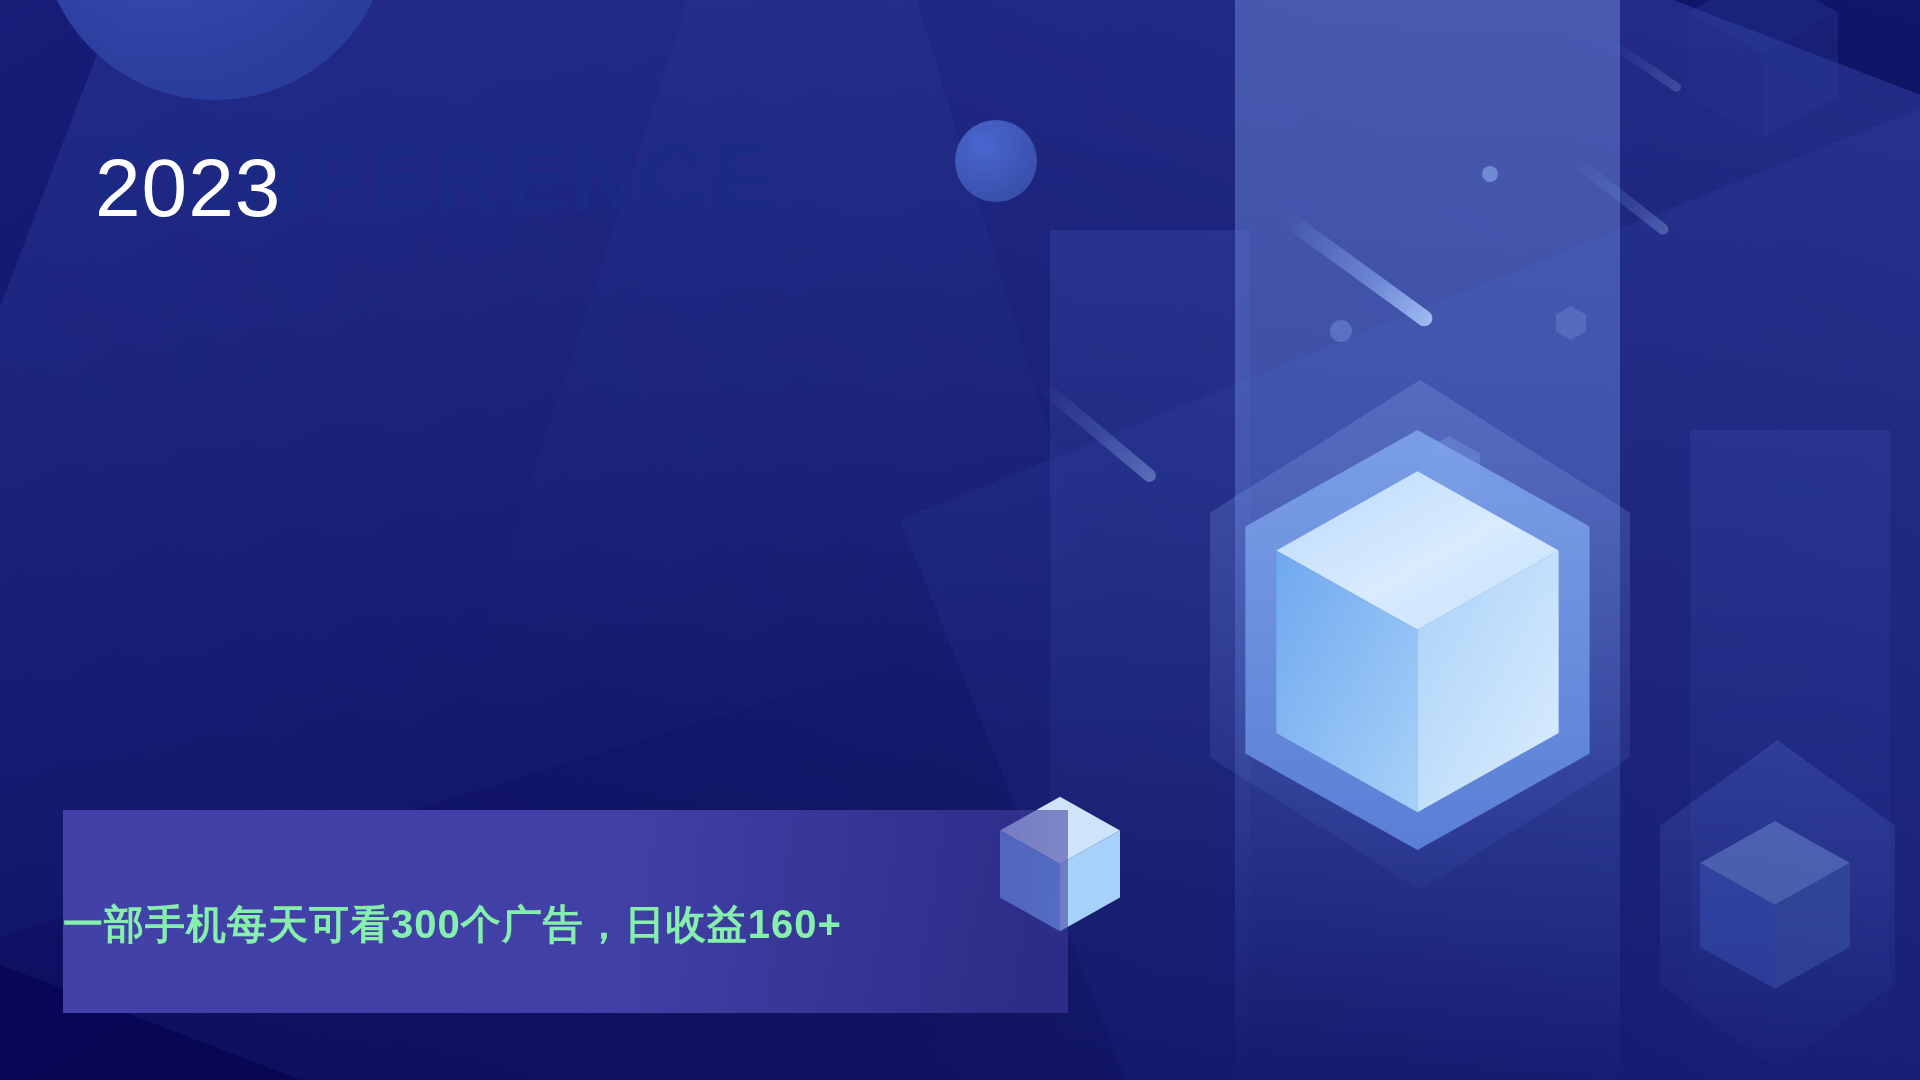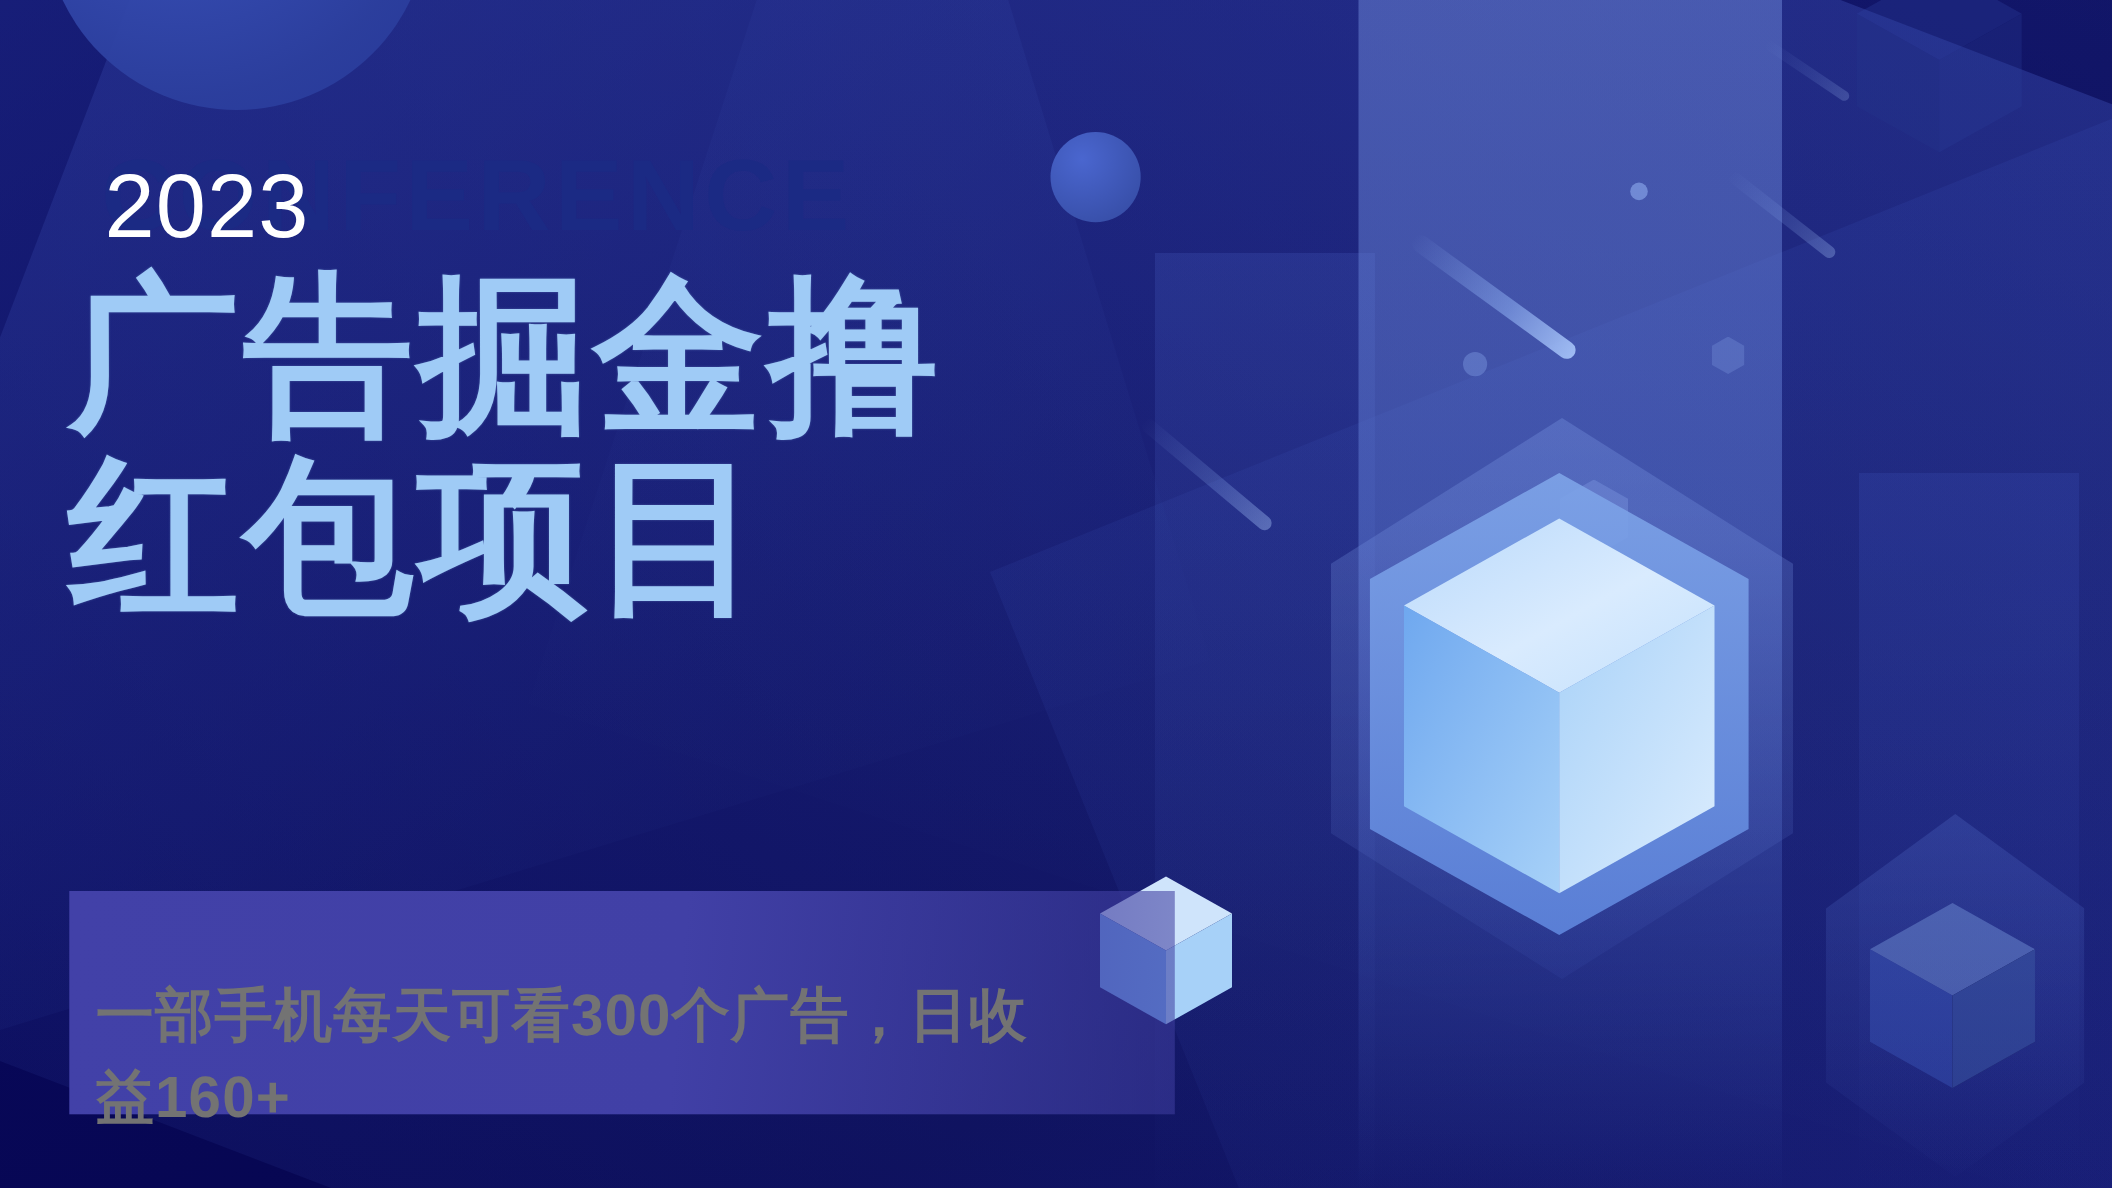--- a/index.html
+++ b/index.html
@@ -145,25 +145,24 @@
     text-shadow:0 0 2px rgba(159,203,246,.35);
   }
   .subbar{
     position:absolute;left:63px;top:810px;
     width:1005px;height:203px;
     background:linear-gradient(95deg,#4241a8 0%,#4140a6 55%,rgba(63,62,160,.55) 100%);
   }
   .subtext{
     position:absolute;left:63px;top:887px;
     width:880px;
-    color:#737373;
-    font-size:53px;line-height:74px;
+    color:#86efac;
+    font-size:40px;line-height:74px;
     font-weight:bold;
     letter-spacing:1px;
-    margin-left:24px;
   }
 </style>
 </head>
 <body>
 
 <div id="stage">
 
   <div class="bg-base"></div>
   <div class="bg-wedge-left"></div>
   <div class="bg-diag-a"></div>
@@ -233,19 +232,17 @@
   <svg class="iso cube-small-b" viewBox="0 0 100 122">
     <polygon points="50,0 100,28 50,56 0,28" fill="#7e9fe0" opacity=".75"></polygon>
     <polygon points="0,28 50,56 50,112 0,84" fill="#3f5cc0" opacity=".7"></polygon>
     <polygon points="100,28 50,56 50,112 100,84" fill="#5madd" opacity=".7"></polygon>
     <polygon points="100,28 50,56 50,112 100,84" fill="#4f72d4" opacity=".7"></polygon>
   </svg>
 
   <div class="text-wrap">
     <div class="watermark">CONFERENCE</div>
     <div class="year">2023</div>
-    <div class="headline">广告掘金撸
-红包项目</div>
     <div class="subbar"></div>
     <div class="subtext">一部手机每天可看300个广告，日收益160+</div>
   </div>
 
 </div>
 
 </body></html>

